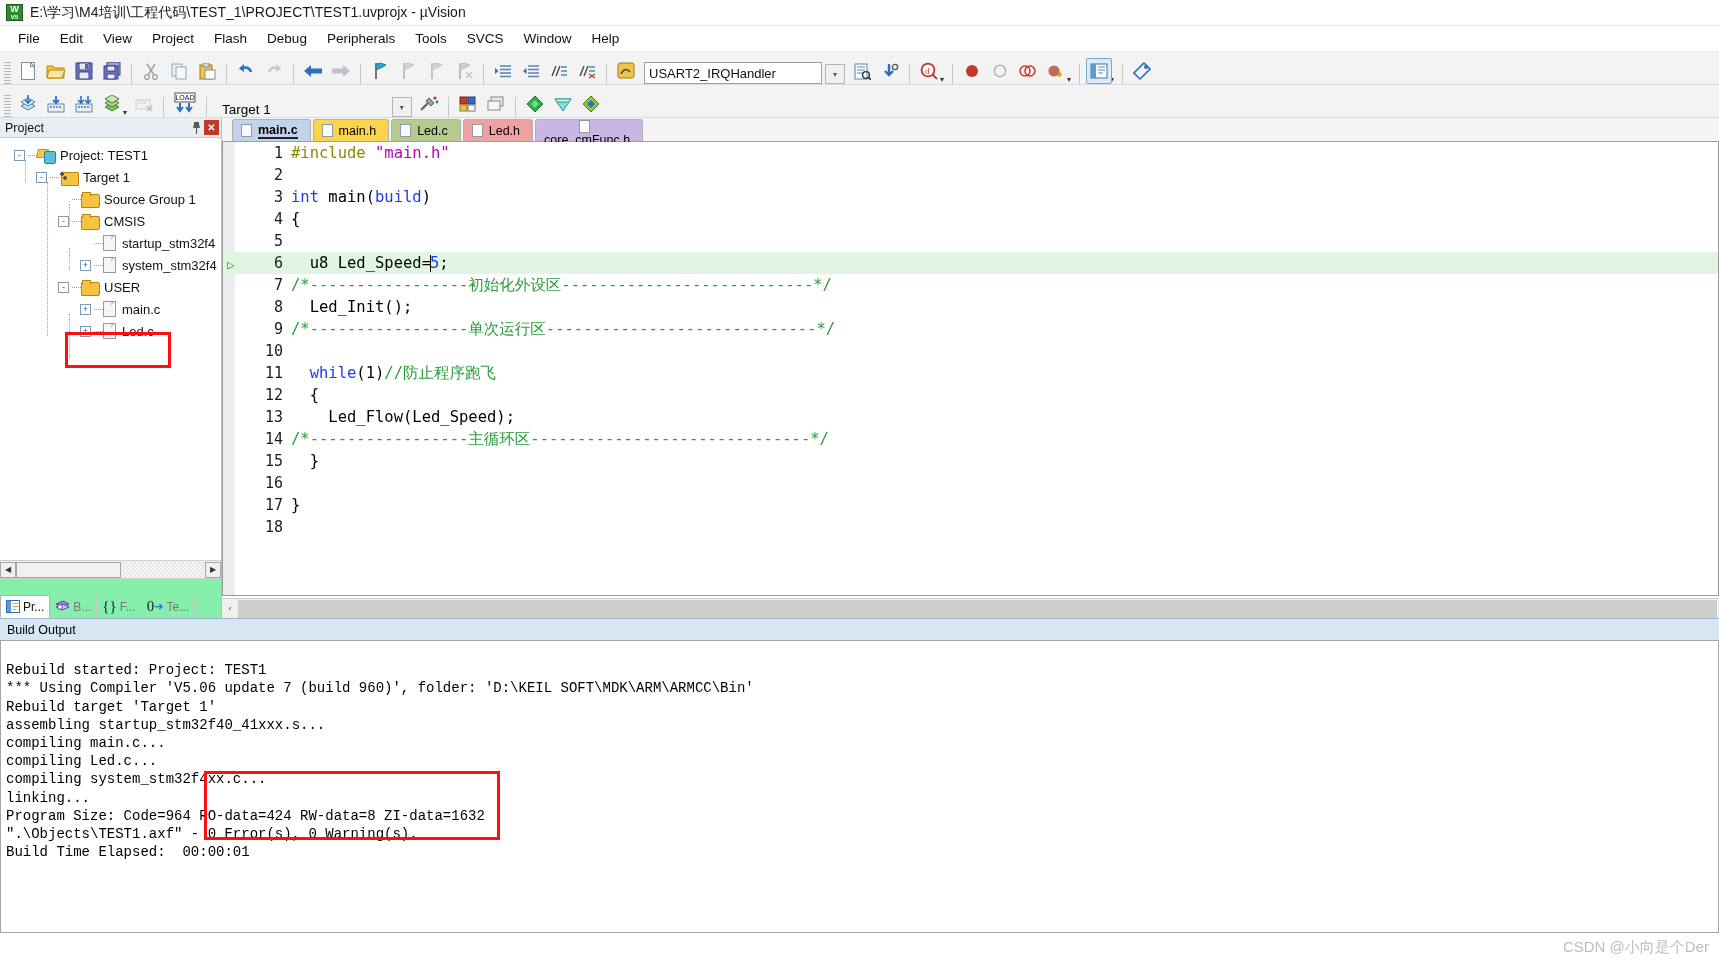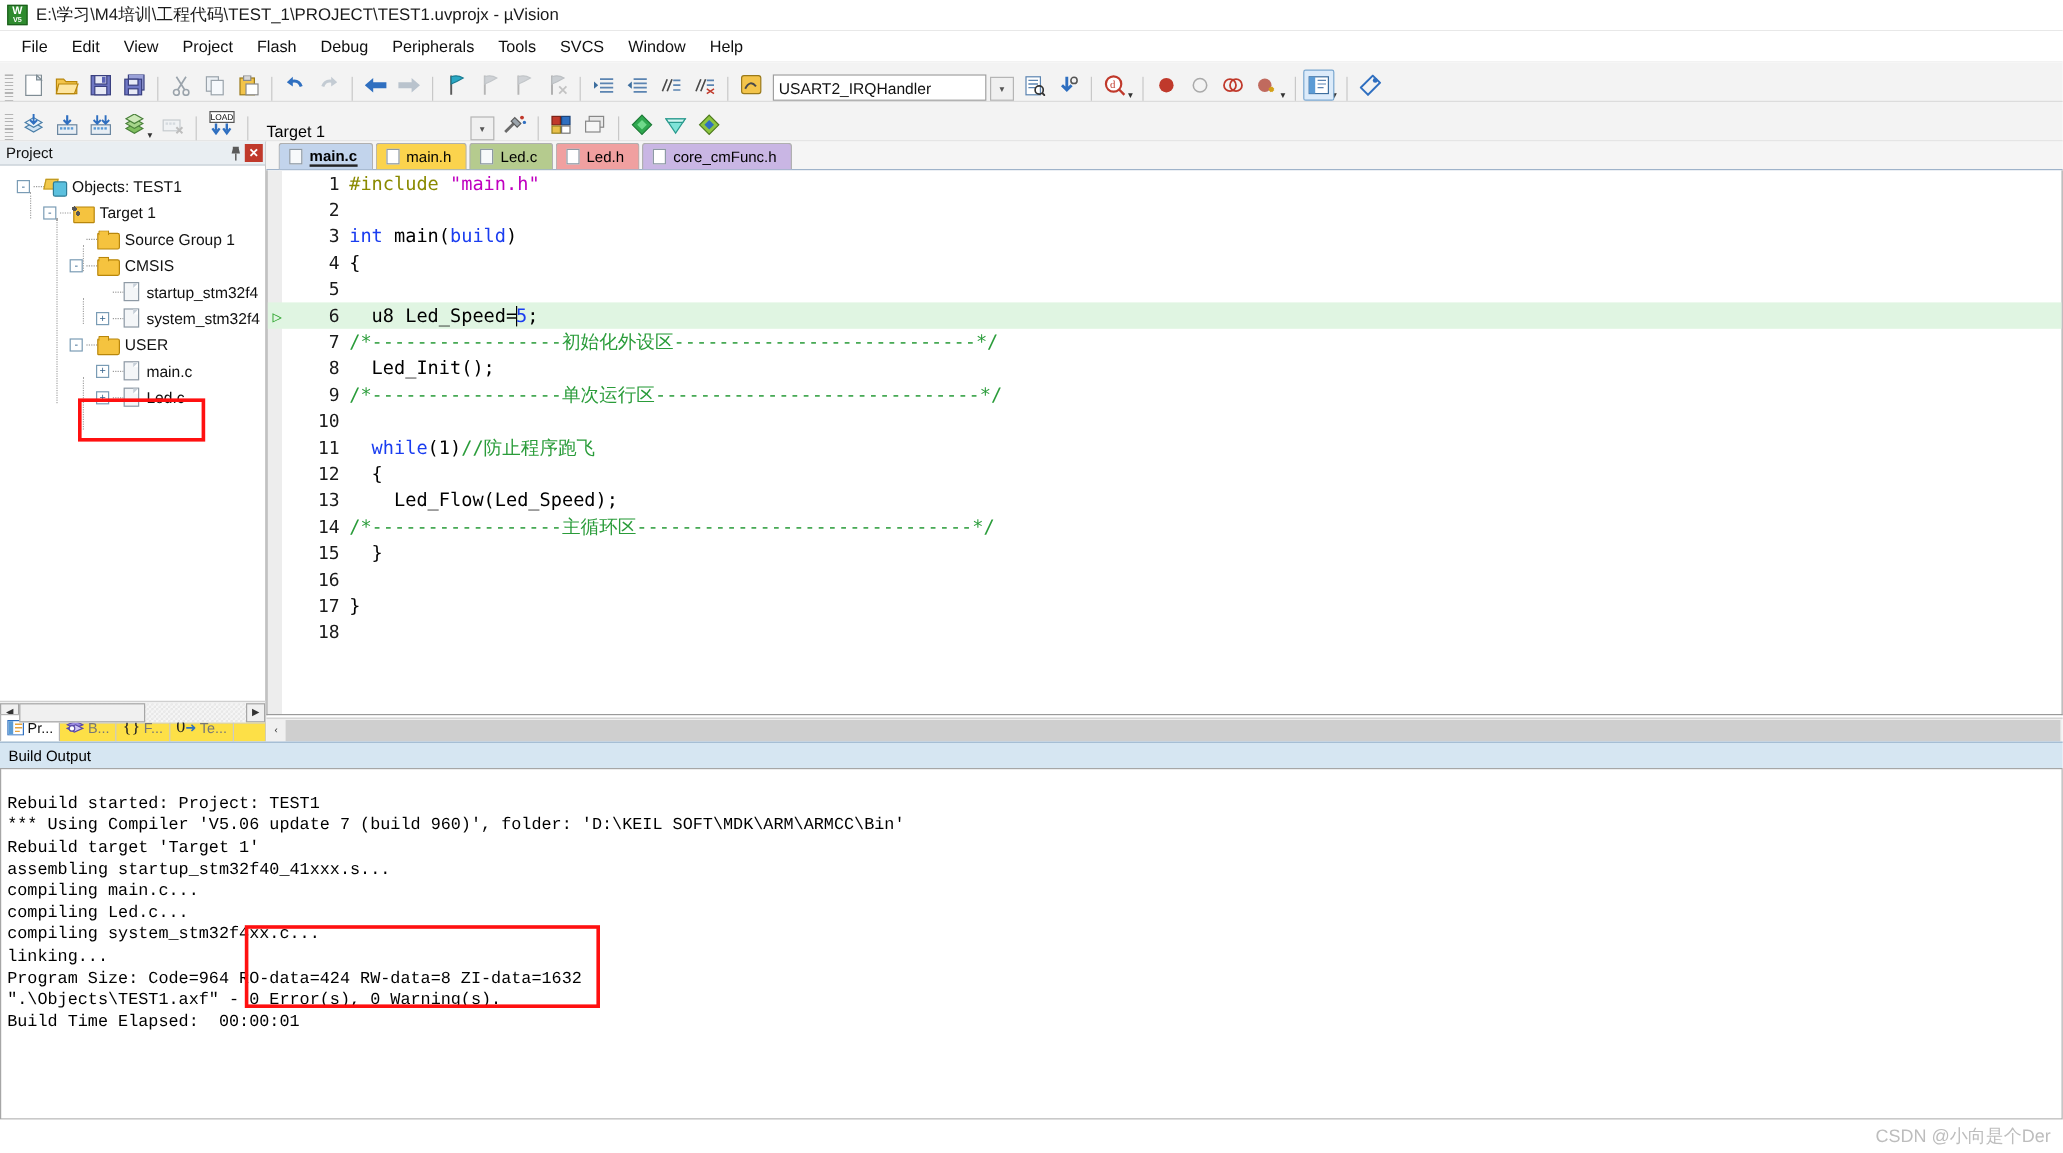--- a/index.html
+++ b/index.html
@@ -114,21 +114,21 @@
   }
   .sc-btn { width:16px; height:16px; background:#f0f0f0; border:1px solid #a6a6a6;
     display:flex; align-items:center; justify-content:center; font-size:8px; color:#333; }
   .sc-track { flex:1; height:16px; background:#f6f6f6;
     background-image:linear-gradient(45deg,#e6e6e6 25%,transparent 25%,transparent 75%,#e6e6e6 75%),
                      linear-gradient(45deg,#e6e6e6 25%,transparent 25%,transparent 75%,#e6e6e6 75%);
     background-size:4px 4px; background-position:0 0,2px 2px; position:relative; }
   .sc-thumb { position:absolute; left:0; top:0; height:16px; width:105px;
     background:#f0f0f0; border:1px solid #a6a6a6; }
   #panel-tabs {
-    height:16px; background:#fde047; display:flex; align-items:flex-end; border-top:1px solid #cfcfcf;text-align:center;
+    height:40px; background:#86efac; display:flex; align-items:flex-end; border-top:1px solid #cfcfcf;text-align:center;
   }
   .ptab { height:23px; display:flex; align-items:center; padding:0 5px; font-size:12px;
     color:#777; border-right:1px solid #cacaca; }
   .ptab.active { background:#fff; color:#111; border:1px solid #b4b4b4; border-bottom:1px solid #fff; }
   .ptab .gi { margin-right:3px; display:flex; align-items:center; }
 
   
   #editor-area { position:absolute; left:222px; top:0; right:0; bottom:343px; background:#fff; }
   #tabstrip { height:24px; background:#f5f5f5; display:flex; align-items:flex-end;
     padding-left:10px; border-bottom:1px solid #8aa3c0; }
@@ -580,21 +580,21 @@
       <div class="vline" style="left:25px; top:22px; height:22px;"></div>
       <div class="vline" style="left:47px; top:44px; height:154px;"></div>
       <div class="vline" style="left:69px; top:66px; height:22px;"></div>
       <div class="vline" style="left:69px; top:110px; height:22px;"></div>
       <div class="vline" style="left:69px; top:176px; height:44px;"></div>
 
       <div class="tnode" style="padding-left:14px;">
         <span class="tbox">-</span>
         <span class="tdash"></span>
         <span class="ico-proj"></span>
-        <span class="tlabel">Objects: TEST1</span>
+        <span class="tlabel">Project: TEST1</span>
       </div>
 
       <div class="tnode" style="padding-left:36px;">
         <span class="tbox">-</span>
         <span class="tdash"></span>
         <span class="ico-target"></span>
         <span class="tlabel">Target 1</span>
       </div>
 
       <div class="tnode" style="padding-left:58px;">
@@ -702,21 +702,21 @@
         <span>main.h</span>
       </div>
       <div class="etab" style="background:#b5cb8e;">
         <span class="fi"></span>
         <span>Led.c</span>
       </div>
       <div class="etab" style="background:#f0a0a0;">
         <span class="fi" style="background:#fff;"></span>
         <span>Led.h</span>
       </div>
-      <div class="etab" style="background:#c9b6e4;">
+      <div class="etab" style="background:#c9b6e4;flex-direction:column;">
         <span class="fi" style="background:#fff;"></span>
         <span>core_cmFunc.h</span>
       </div>
     </div>
 
     <div id="code-wrap">
       <div id="gutter"></div>
       <div id="code">
 
         <div class="codeline">

